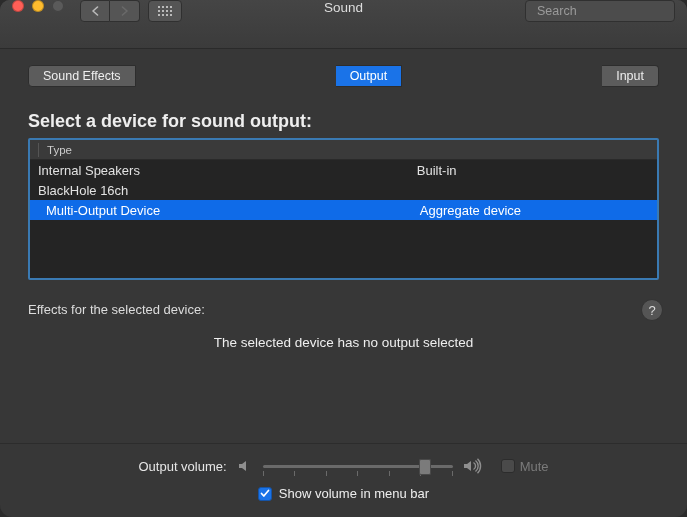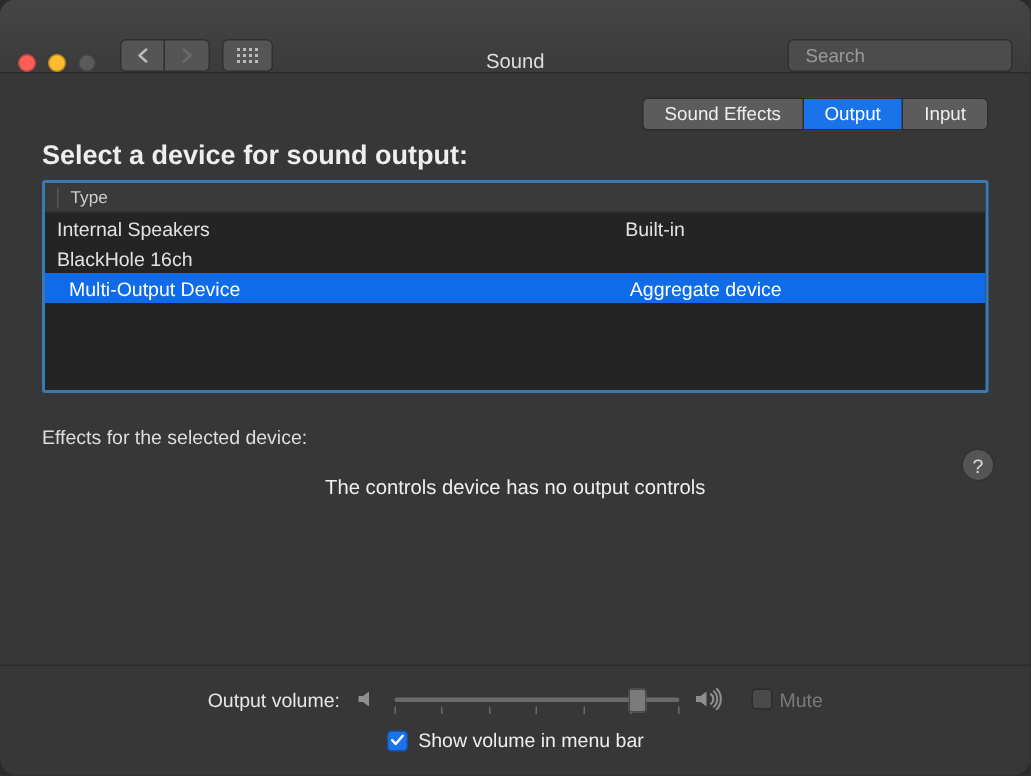--- a/index.html
+++ b/index.html
@@ -21,21 +21,21 @@
     box-shadow: inset 0 1px 0 rgba(255,255,255,0.06);
     display: flex; flex-direction: column;
   }
   
   .titlebar {
     height: 49px;
     background: linear-gradient(#454545, #3b3b3b);
     border-top-left-radius: 10px;
     border-top-right-radius: 10px;
     border-bottom: 1px solid #2a2a2a;
-    display: flex; align-items: flex-end;
+    display: flex; align-items: flex-start;
     padding: 0 12px;
     position: relative;
   }
   .traffic { display: flex; gap: 8px; }
   .dot { width: 12px; height: 12px; border-radius: 50%; box-shadow: inset 0 0 0 1px rgba(0,0,0,0.25); }
   .dot.red { background: #ff5f57; }
   .dot.yellow { background: #febc2e; }
   .dot.green { background: #5a5a5a; }
   .nav-btns { display: flex; margin-left: 16px; gap: 0; }
   .nav-btn {
@@ -64,21 +64,21 @@
     display:flex; align-items:center; padding:0 6px; gap:5px;
   }
   .searchbox input {
     flex:1; background:transparent; border:none; outline:none;
     color:#ddd; font-size:12.5px;
   }
   .searchbox input::placeholder { color:#9a9a9a; }
 
   
   .content { flex:1; padding: 16px 28px 12px; display:flex; flex-direction:column; position:relative; }
-  .tabs { display:flex; justify-content:flex-end; margin-bottom:6px; }
+  .tabs { display:flex; justify-content:space-between; margin-bottom:24px; }
   .tab {
     height:22px; padding:0 14px; font-size:12.5px;
     display:flex; align-items:center;
     background:#5c5c5c; border:1px solid #2d2d2d; color:#eee;
   }
   .tab + .tab { border-left:none; }
   .tab:first-child { border-top-left-radius:4px; border-bottom-left-radius:4px; }
   .tab:last-child  { border-top-right-radius:4px; border-bottom-right-radius:4px; }
   .tab.active { background:#1a73e8; color:#fff; }
 
@@ -233,21 +233,21 @@
           <div class="c2"></div>
         </div>
         <div class="trow selected">
           <div class="c1">Multi-Output Device</div>
           <div class="c2">Aggregate device</div>
         </div>
       </div>
     </div>
 
     <div class="settings-label">Effects for the selected device:</div>
-    <div class="no-controls">The controls device has no output controls</div>
+    <div class="no-controls">The selected device has no output selected</div>
 
     <div class="help">
       <span>?</span>
     </div>
   </div>
 
   <div class="footer">
     <div class="vol-row">
       <span class="vol-label">Output volume:</span>
       <span class="speaker-ico">

